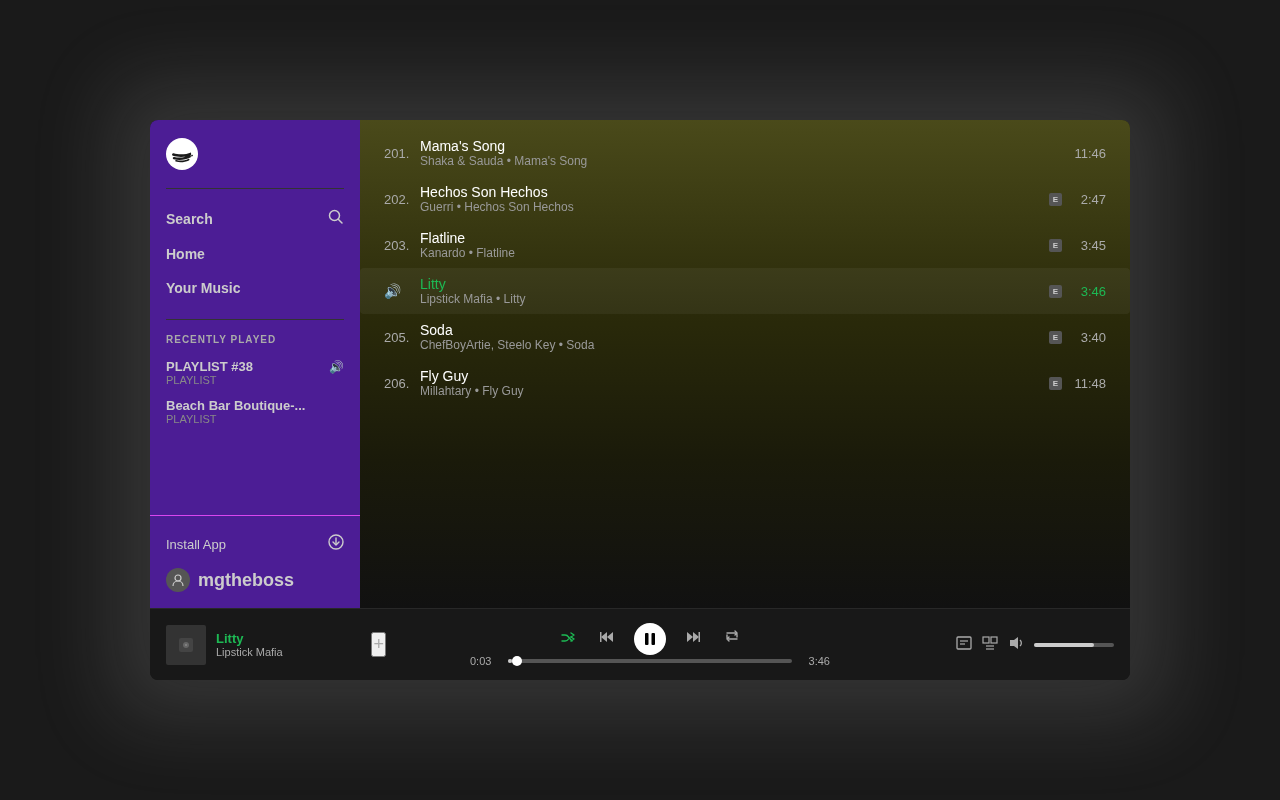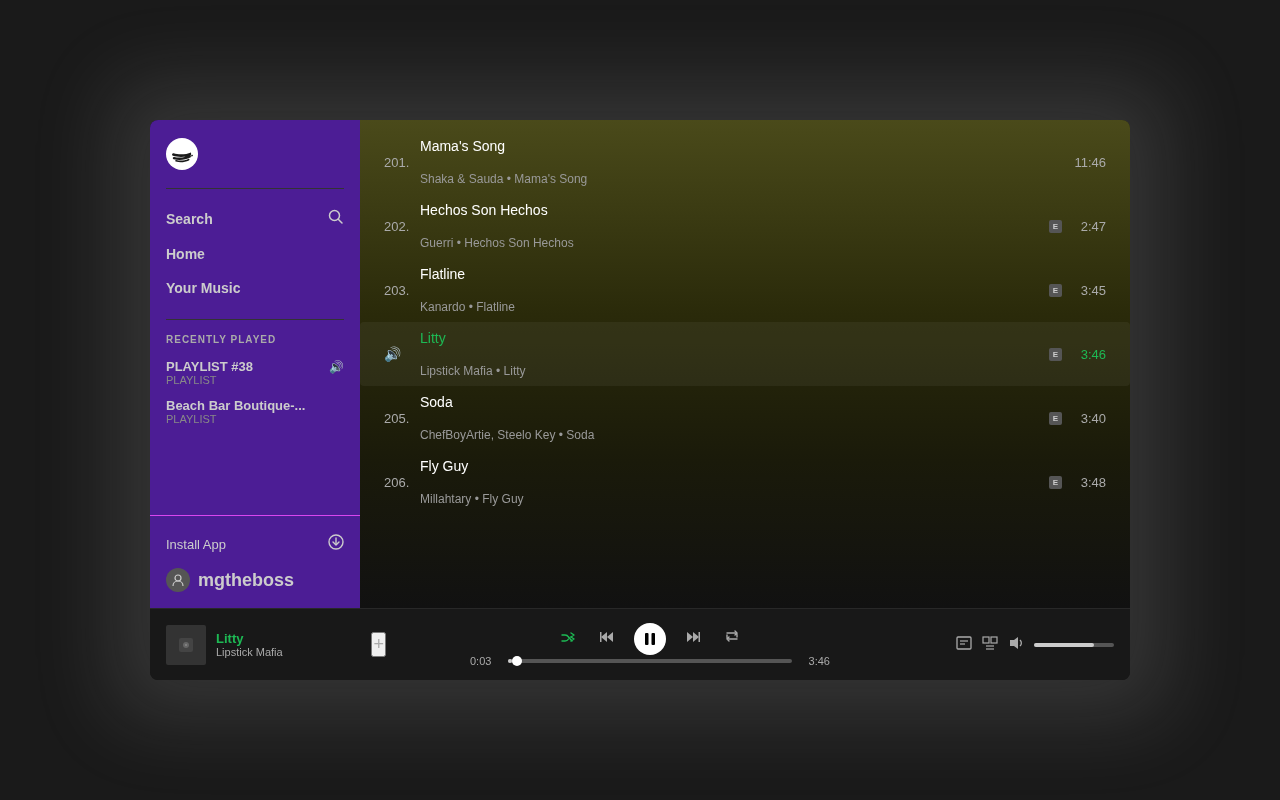--- a/index.html
+++ b/index.html
@@ -190,21 +190,21 @@
     }
     .track-name {
       font-size: 14px;
       font-weight: 500;
       color: #fff;
     }
     .track-name.active-track { color: #1db954; }
     .track-meta {
       font-size: 12px;
       color: #999;
-      margin-top: 18px;
+      margin-top: 0;
     }
     .track-right {
       display: flex;
       align-items: center;
       gap: 8px;
     }
     .explicit-badge {
       background: #555;
       color: #ccc;
       font-size: 8px;
@@ -533,21 +533,21 @@
           <div class="track-info">
             <div class="track-name">Fly Guy</div>
             <div class="track-meta">
               <span>Millahtary</span>
               <span> • </span>
               <span>Fly Guy</span>
             </div>
           </div>
           <div class="track-right">
             <span class="explicit-badge">E</span>
-            <span class="track-duration">3:48</span>
+            <span class="track-duration">11:48</span>
           </div>
         </div>
 
       </div>
     </div>
   </div>
 
   <div class="bottom-bar">
 
     <div class="now-playing">

